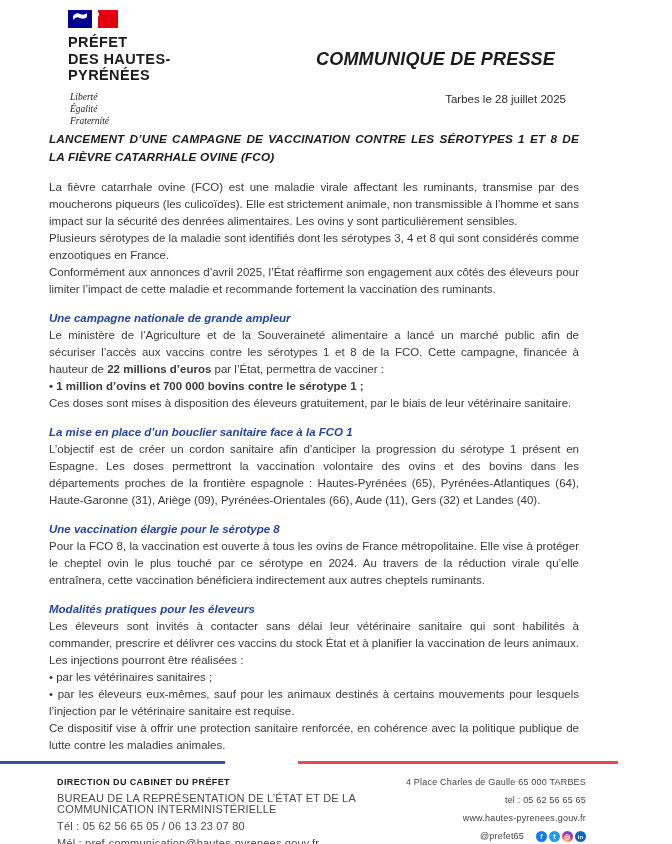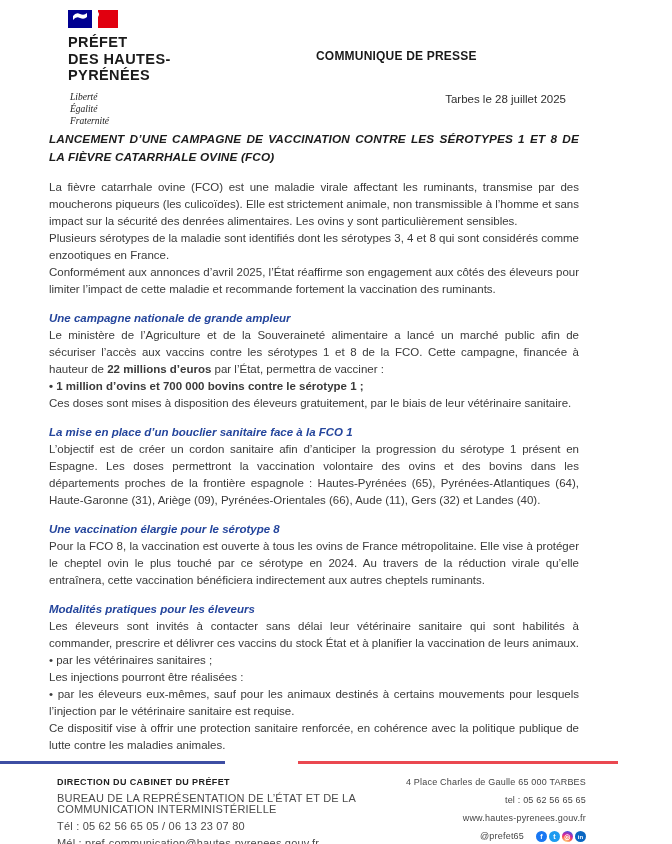--- a/index.html
+++ b/index.html
@@ -12,22 +12,22 @@
   .flag { display:block; }
   .agency {
     margin-top:6px; font-weight:700; font-size:14.5px; line-height:16.5px;
     letter-spacing:0.4px; color:#1a1a1a; white-space:pre-line;
   }
   .motto {
     margin-top:7px; margin-left:2px; font-family:"Liberation Serif", serif;
     font-style:italic; font-size:9.5px; line-height:12px; color:#1a1a1a; white-space:pre-line;
   }
   .press-label {
-    position:absolute; left:316px; top:49px; font-size:12px; font-weight:700;
-    color:#1a1a1a; letter-spacing:0.2px;
+    position:absolute; left:316px; top:49px; font-size:18px; font-weight:700;
+    font-style:italic; color:#1a1a1a; letter-spacing:0.2px;
   }
   .dateline { position:absolute; top:93px; right:52px; font-size:11.5px; color:#2f2f2f; }
   
   .body-flow { position:absolute; left:49px; right:39px; top:131px; }
   .doc-title {
     margin:0 0 13px 0; font-size:11.8px; line-height:17.5px; font-weight:700;
     font-style:italic; color:#1c1c1c; text-align:justify; letter-spacing:0.15px;
   }
   .para { margin:0; font-size:11.5px; line-height:17px; text-align:justify; }
   .para .b { font-weight:700; }
@@ -91,22 +91,22 @@
         <div class="section-heading">Une campagne nationale de grande ampleur</div>
         <p class="para"><span>Le ministère de l’Agriculture et de la Souveraineté alimentaire a lancé un marché public afin de sécuriser l’accès aux vaccins contre les sérotypes 1 et 8 de la FCO. Cette campagne, financée à hauteur de </span><span class="b">22 millions d’euros</span><span> par l’État, permettra de vacciner :</span></p>
         <p class="para"><span class="b">• 1 million d’ovins et 700 000 bovins contre le sérotype 1 ;</span></p>
         <p class="para"><span>Ces doses sont mises à disposition des éleveurs gratuitement, par le biais de leur vétérinaire sanitaire.</span></p>
         <div class="section-heading">La mise en place d’un bouclier sanitaire face à la FCO 1</div>
         <p class="para"><span>L’objectif est de créer un cordon sanitaire afin d’anticiper la progression du sérotype 1 présent en Espagne. Les doses permettront la vaccination volontaire des ovins et des bovins dans les départements proches de la frontière espagnole : Hautes-Pyrénées (65), Pyrénées-Atlantiques (64), Haute-Garonne (31), Ariège (09), Pyrénées-Orientales (66), Aude (11), Gers (32) et Landes (40).</span></p>
         <div class="section-heading">Une vaccination élargie pour le sérotype 8</div>
         <p class="para"><span>Pour la FCO 8, la vaccination est ouverte à tous les ovins de France métropolitaine. Elle vise à protéger le cheptel ovin le plus touché par ce sérotype en 2024. Au travers de la réduction virale qu’elle entraînera, cette vaccination bénéficiera indirectement aux autres cheptels ruminants.</span></p>
         <div class="section-heading">Modalités pratiques pour les éleveurs</div>
         <p class="para"><span>Les éleveurs sont invités à contacter sans délai leur vétérinaire sanitaire qui sont habilités à commander, prescrire et délivrer ces vaccins du stock État et à planifier la vaccination de leurs animaux.</span></p>
+        <p class="para"><span>Les injections pourront être réalisées :</span></p>
         <p class="para"><span>• par les vétérinaires sanitaires ;</span></p>
-        <p class="para"><span>Les injections pourront être réalisées :</span></p>
         <p class="para"><span>• par les éleveurs eux-mêmes, sauf pour les animaux destinés à certains mouvements pour lesquels l’injection par le vétérinaire sanitaire est requise.</span></p>
         <p class="para"><span>Ce dispositif vise à offrir une protection sanitaire renforcée, en cohérence avec la politique publique de lutte contre les maladies animales.</span></p>
       </main>
   </div>
 
   <footer class="footer">
     <div class="rule">
       <span class="rule-blue"></span>
       <span class="rule-gap"></span>
       <span class="rule-red"></span>

